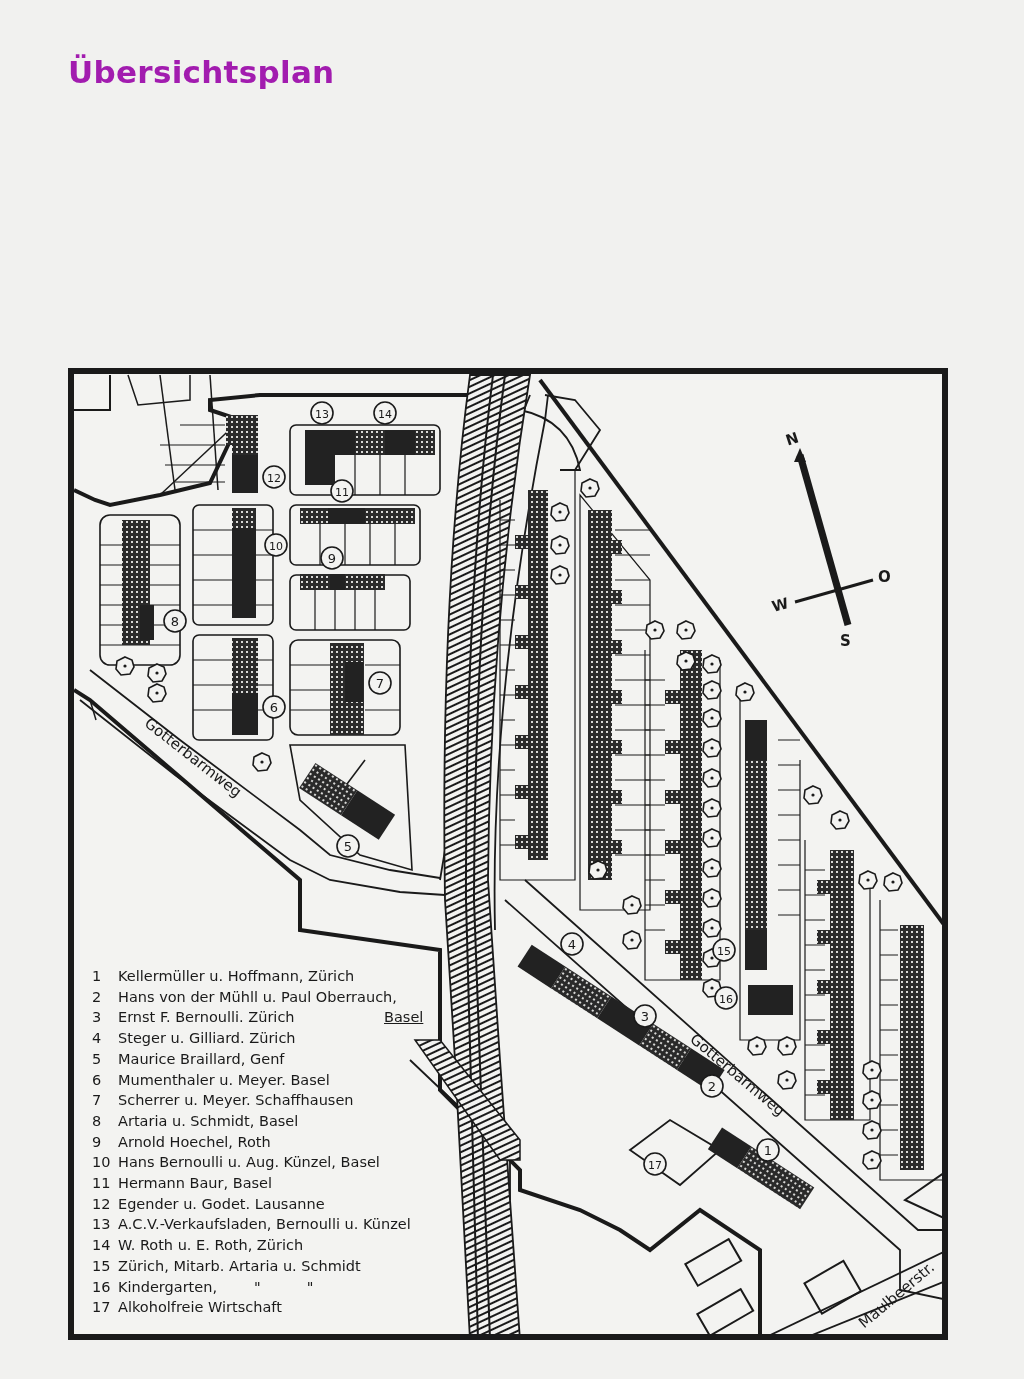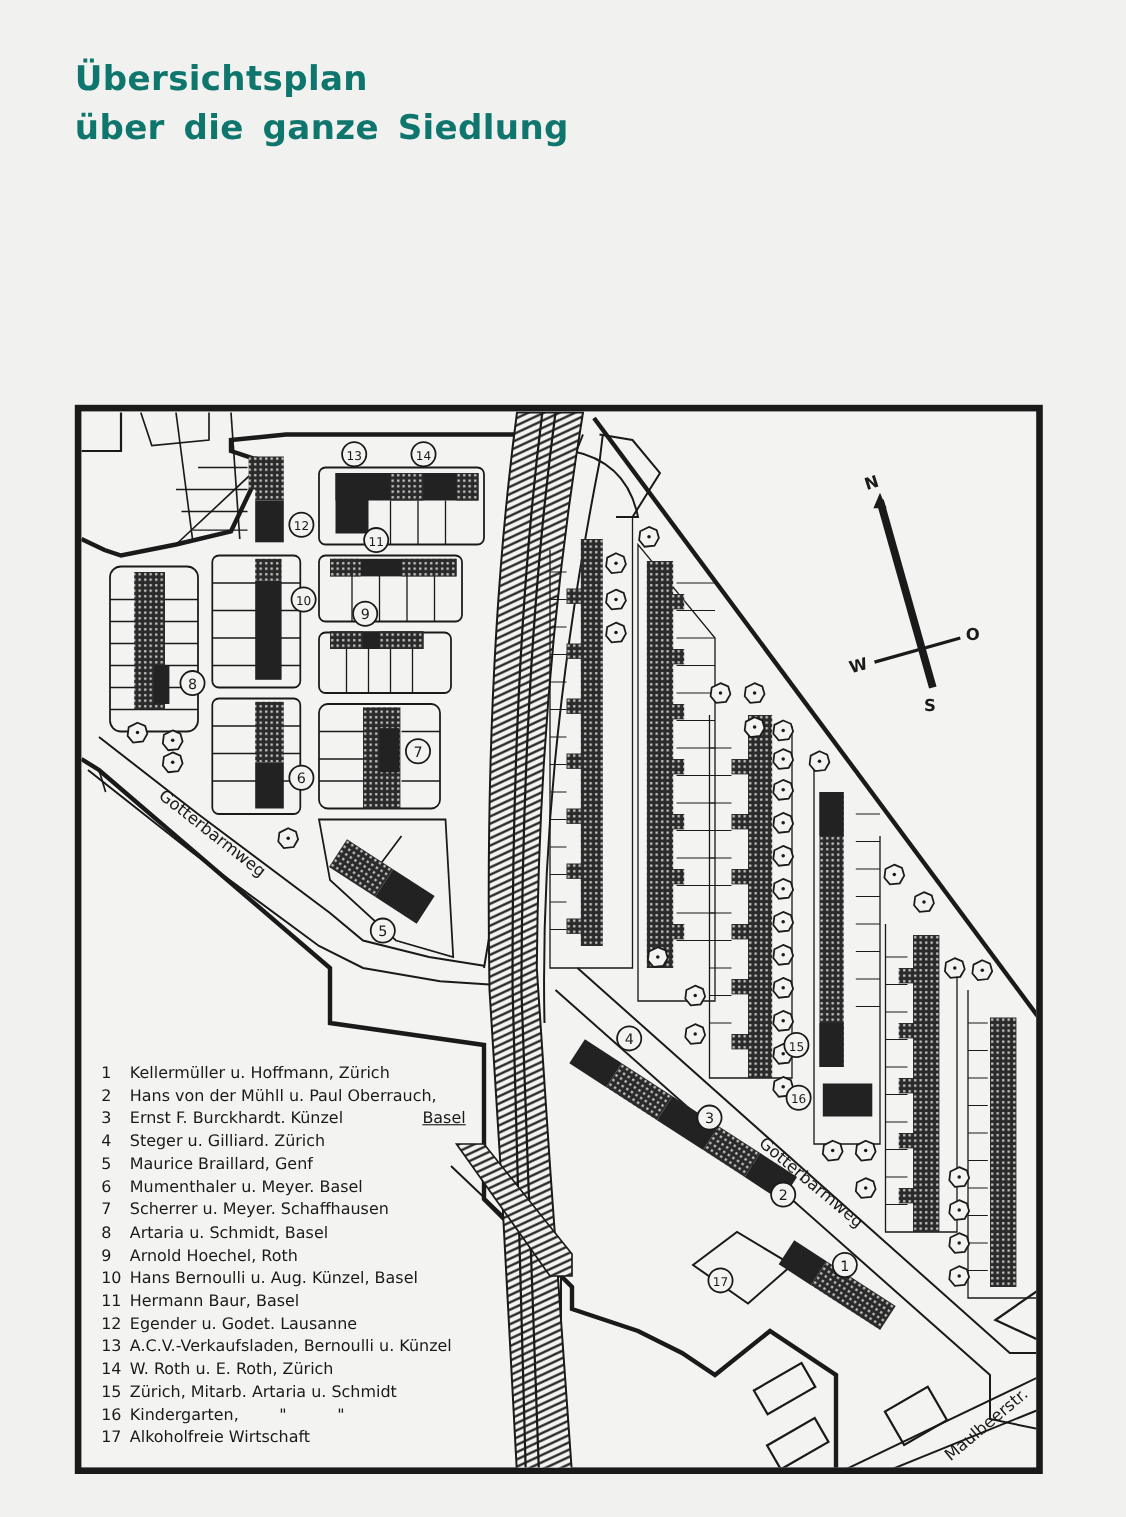--- a/index.html
+++ b/index.html
@@ -10,21 +10,21 @@
     overflow: hidden;
     font-family: "DejaVu Sans", sans-serif;
     color: #1a1a1a;
   }
   .title {
     position: absolute; left: 68px; top: 50px;
     font-family: "DejaVu Sans", sans-serif;
     font-weight: bold;
     font-size: 31px;
     line-height: 44px;
-    color: #0f766e;
+    color: #a21caf;
     letter-spacing: 0.3px;
   }
   .title div { white-space: nowrap; }
   .title .l2 { word-spacing: 6px; }
   .map-frame {
     position: absolute; left: 68px; top: 368px;
     width: 880px; height: 972px;
     box-sizing: border-box;
     border: 6px solid #1a1a1a;
     background: #f3f3f1;
@@ -50,21 +50,20 @@
     position: absolute; font-size: 15px; white-space: nowrap;
     font-family: "DejaVu Sans", sans-serif; color: #1a1a1a;
     transform-origin: left top;
   }
 </style>
 </head>
 <body>
 
 <div class="title">
   <div>Übersichtsplan</div>
-  <div class="l2">über die ganze Siedlung</div>
 </div>
 
 <div class="map-frame">
   <svg width="880" height="972" viewBox="68 368 880 972" xmlns="http://www.w3.org/2000/svg">
     <defs>
       <pattern id="hatch" width="5" height="5" patternUnits="userSpaceOnUse">
         <rect width="5" height="5" fill="#2a2a2a"></rect>
         <rect x="1" y="1" width="2" height="2" fill="#d8d8d6"></rect>
       </pattern>
       <pattern id="rail" width="8" height="6" patternUnits="userSpaceOnUse" patternTransform="rotate(-25)">
@@ -371,21 +370,21 @@
   <div class="legend-row">
       <span class="legend-num">1</span>
       <span class="legend-text">Kellermüller u. Hoffmann, Zürich</span>
     </div>
   <div class="legend-row">
       <span class="legend-num">2</span>
       <span class="legend-text">Hans von der Mühll u. Paul Oberrauch,</span>
     </div>
   <div class="legend-row" style="position:relative;">
       <span class="legend-num">3</span>
-      <span class="legend-text">Ernst F. Burckhardt. Künzel</span>
+      <span class="legend-text">Ernst F. Bernoulli. Zürich</span>
       <span class="legend-extra" style="left:292px;">Basel</span>
     </div>
   <div class="legend-row">
       <span class="legend-num">4</span>
       <span class="legend-text">Steger u. Gilliard. Zürich</span>
     </div>
   <div class="legend-row">
       <span class="legend-num">5</span>
       <span class="legend-text">Maurice Braillard, Genf</span>
     </div>

